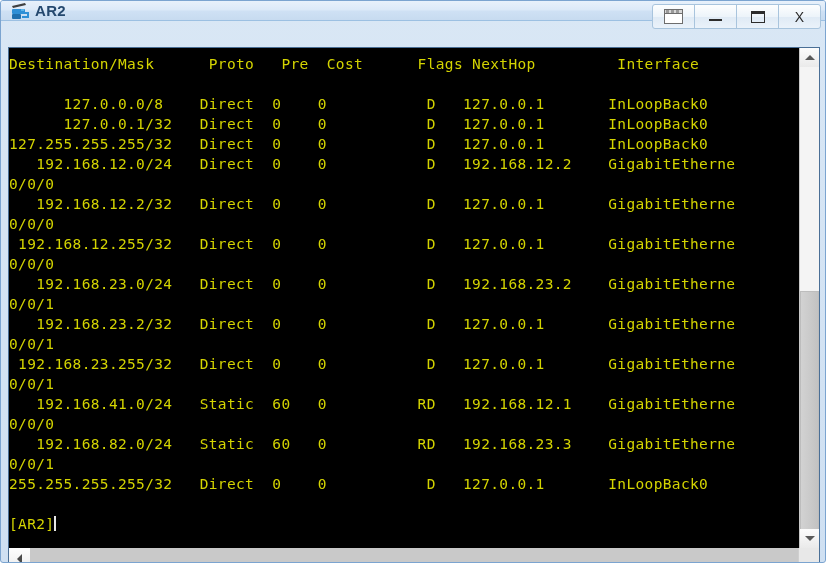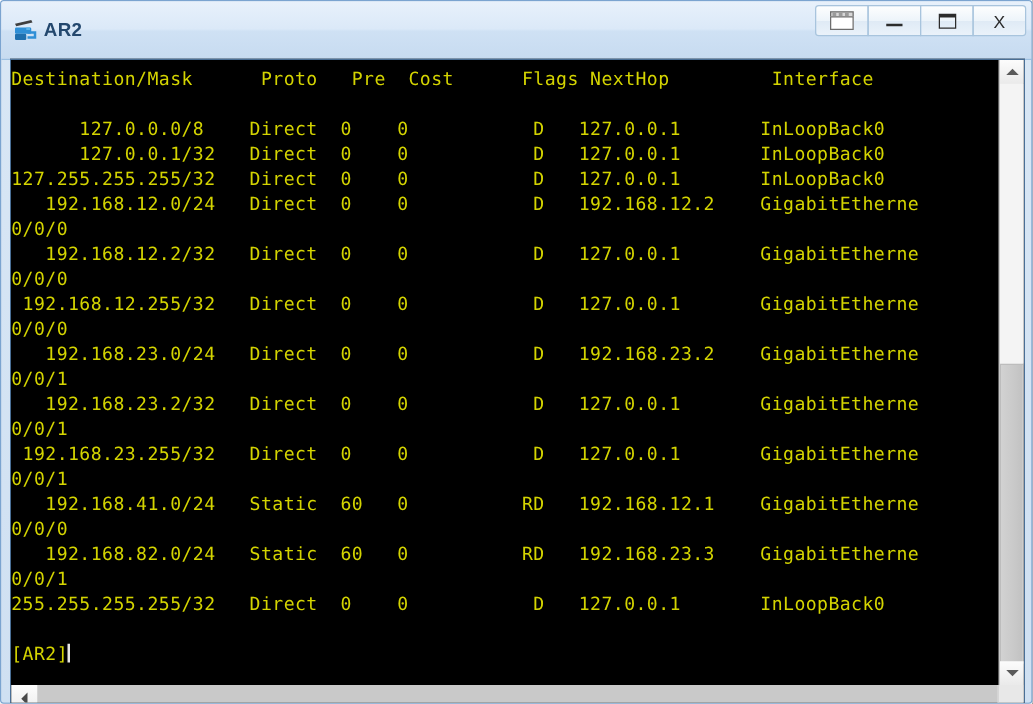--- a/index.html
+++ b/index.html
@@ -25,21 +25,21 @@
     border: 1px solid #7ba4d0;
     border-radius: 3px;
     overflow: hidden;
   }
 
   
   #titlebar {
     position: absolute;
     left: 0; top: 0;
     width: 826px;
-    height: 47px;
+    height: 20px;
     box-sizing: border-box;
     background: linear-gradient(180deg, #e8f1fb 0%, #dbe9f8 48%, #cfe1f4 52%, #c7dbf0 100%);
     border-bottom: 1px solid #9cc0e2;
     display: flex;
     align-items: center;
   }
   #app-icon {
     width: 22px;
     height: 22px;
     margin-left: 8px;

